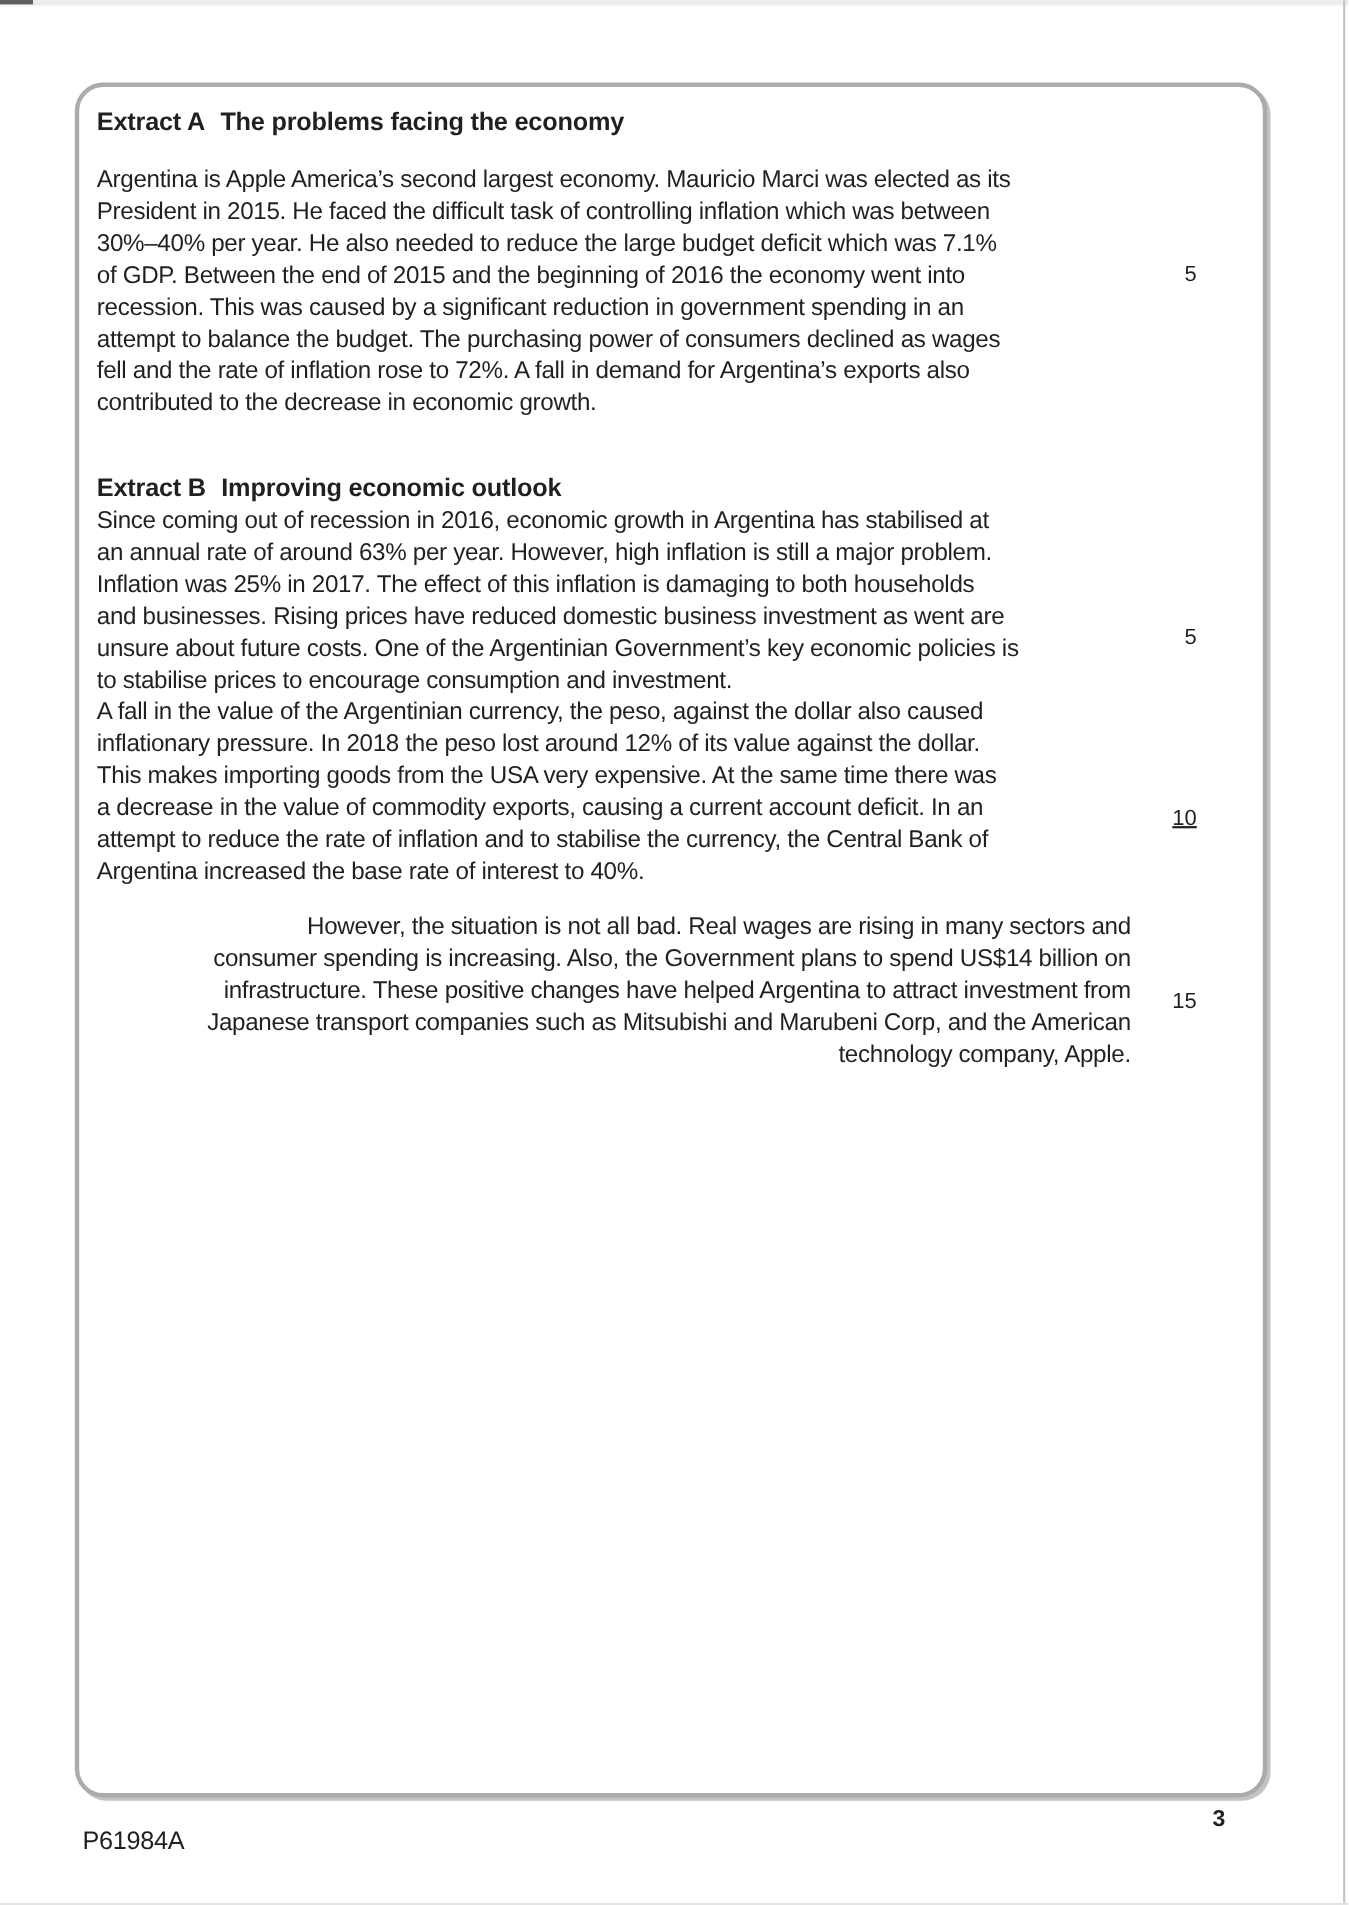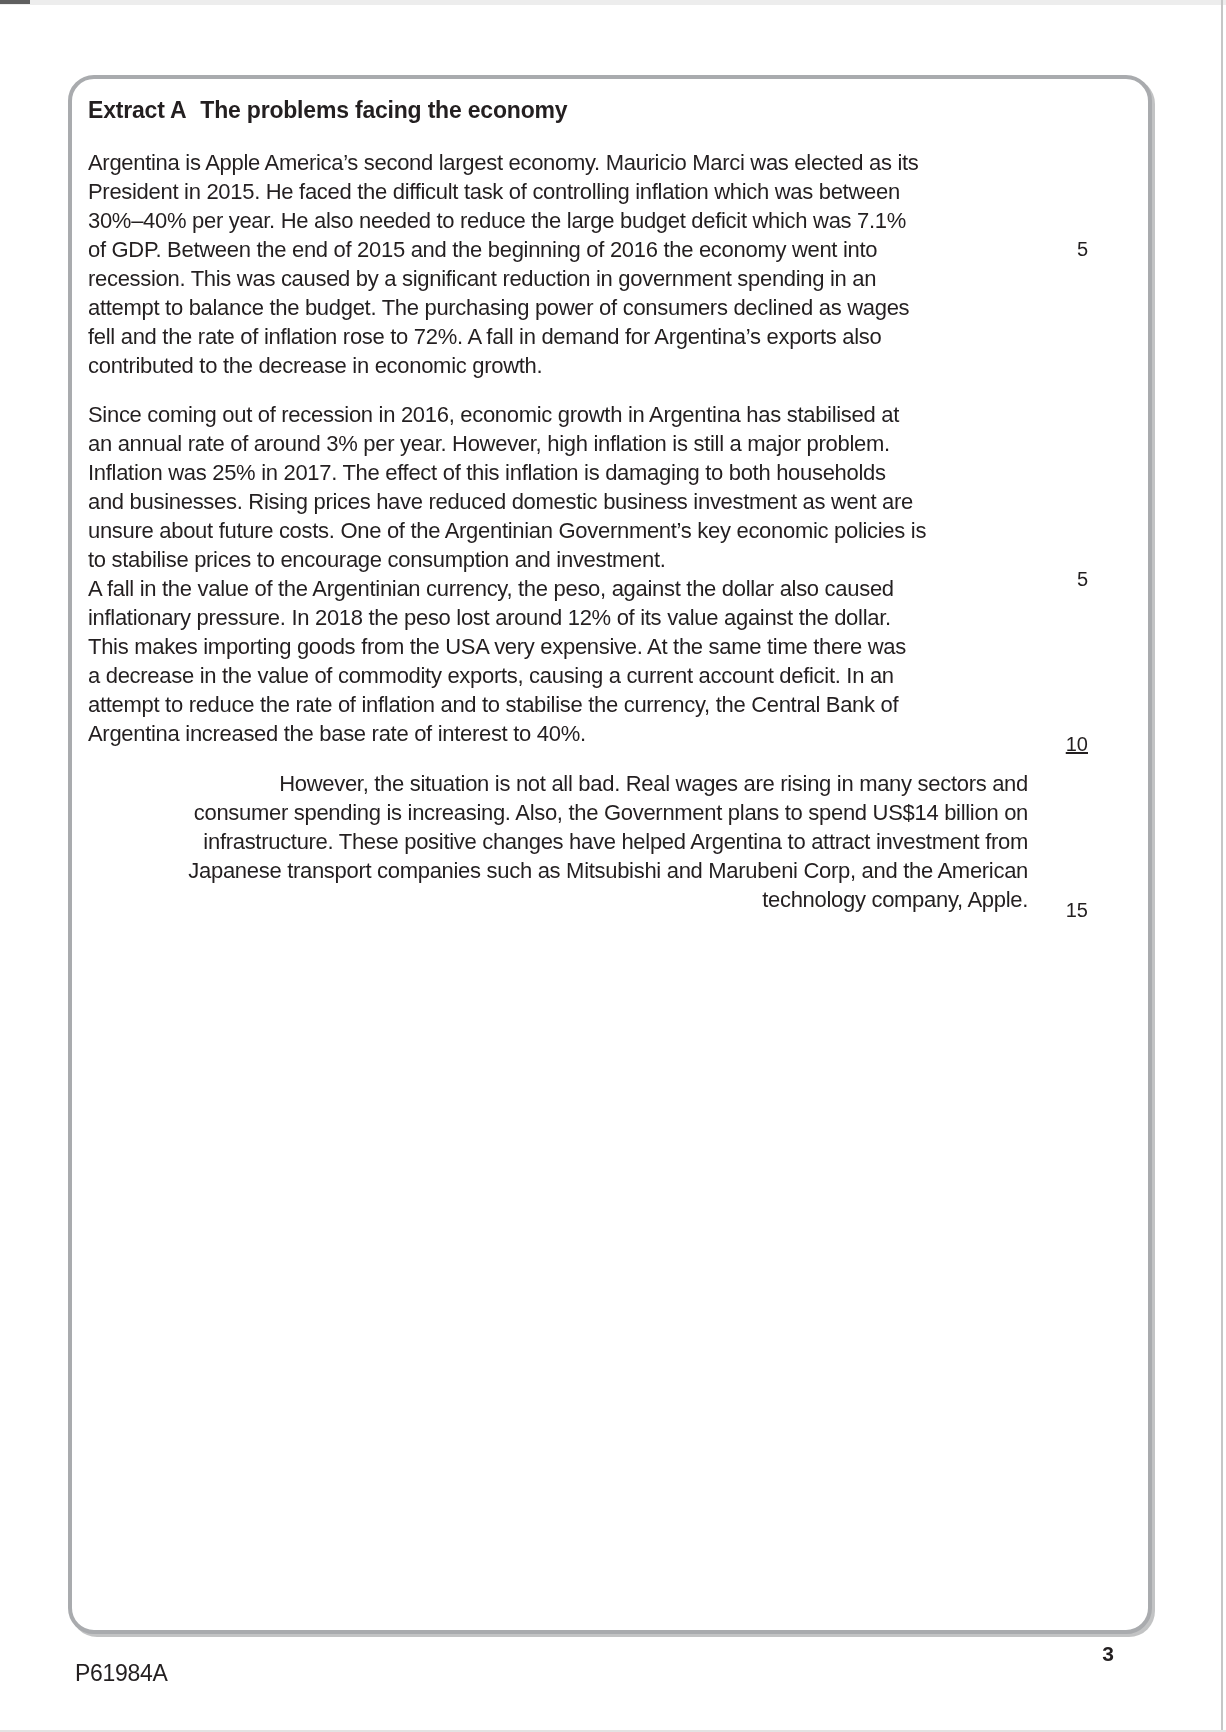--- a/index.html
+++ b/index.html
@@ -36,21 +36,21 @@
     font-weight: bold;
     line-height: 30px;
     letter-spacing: -0.2px;
     white-space: nowrap;
   }
   .extract-heading .h-title { margin-left: 14px; }
 
   .para { width: 940px; }
   .para-a  { margin-top: 23px; }
   .heading-b { margin-top: 48px; }
-  .para-b1 { margin-top: 20px; }
+  .para-b1 { }
   .para-b2 { }
   .para-b3 { margin-top: 21px; text-align: right; }
 
   .line {
     font-size: 22px;
     line-height: 29px;
     height: 29px;
     letter-spacing: -0.3px;
     white-space: nowrap;
   }
@@ -103,24 +103,27 @@
     <div class="line">Argentina is Apple America’s second largest economy. Mauricio Marci was elected as its</div>
     <div class="line">President in 2015. He faced the difficult task of controlling inflation which was between</div>
     <div class="line">30%–40% per year. He also needed to reduce the large budget deficit which was 7.1%</div>
     <div class="line">of GDP. Between the end of 2015 and the beginning of 2016 the economy went into</div>
     <div class="line">recession. This was caused by a significant reduction in government spending in an</div>
     <div class="line">attempt to balance the budget. The purchasing power of consumers declined as wages</div>
     <div class="line">fell and the rate of inflation rose to 72%. A fall in demand for Argentina’s exports also</div>
     <div class="line">contributed to the decrease in economic growth.</div>
   </div>
 
+  <div class="extract-heading heading-b">
+    <span class="h-label">Extract B</span><span class="h-title">Improving economic outlook</span>
+  </div>
 
   <div class="para para-b1">
     <div class="line">Since coming out of recession in 2016, economic growth in Argentina has stabilised at</div>
-    <div class="line">an annual rate of around 3% per year. However, high inflation is still a major problem.</div>
+    <div class="line">an annual rate of around 63% per year. However, high inflation is still a major problem.</div>
     <div class="line">Inflation was 25% in 2017. The effect of this inflation is damaging to both households</div>
     <div class="line">and businesses. Rising prices have reduced domestic business investment as went are</div>
     <div class="line">unsure about future costs. One of the Argentinian Government’s key economic policies is</div>
     <div class="line">to stabilise prices to encourage consumption and investment.</div>
   </div>
 
   <div class="para para-b2">
     <div class="line">A fall in the value of the Argentinian currency, the peso, against the dollar also caused</div>
     <div class="line">inflationary pressure. In 2018 the peso lost around 12% of its value against the dollar.</div>
     <div class="line">This makes importing goods from the USA very expensive. At the same time there was</div>

